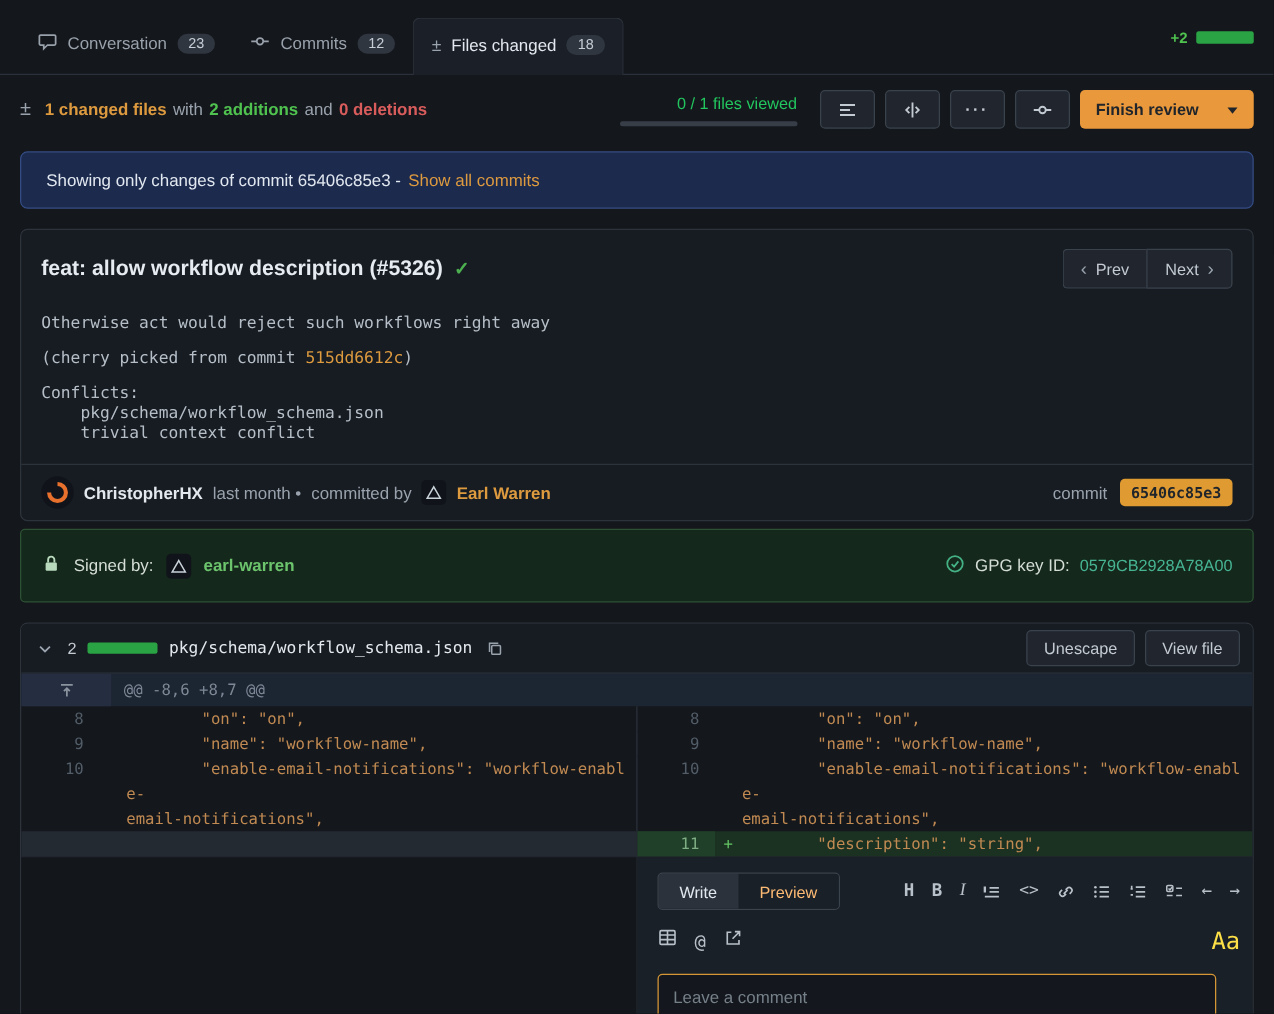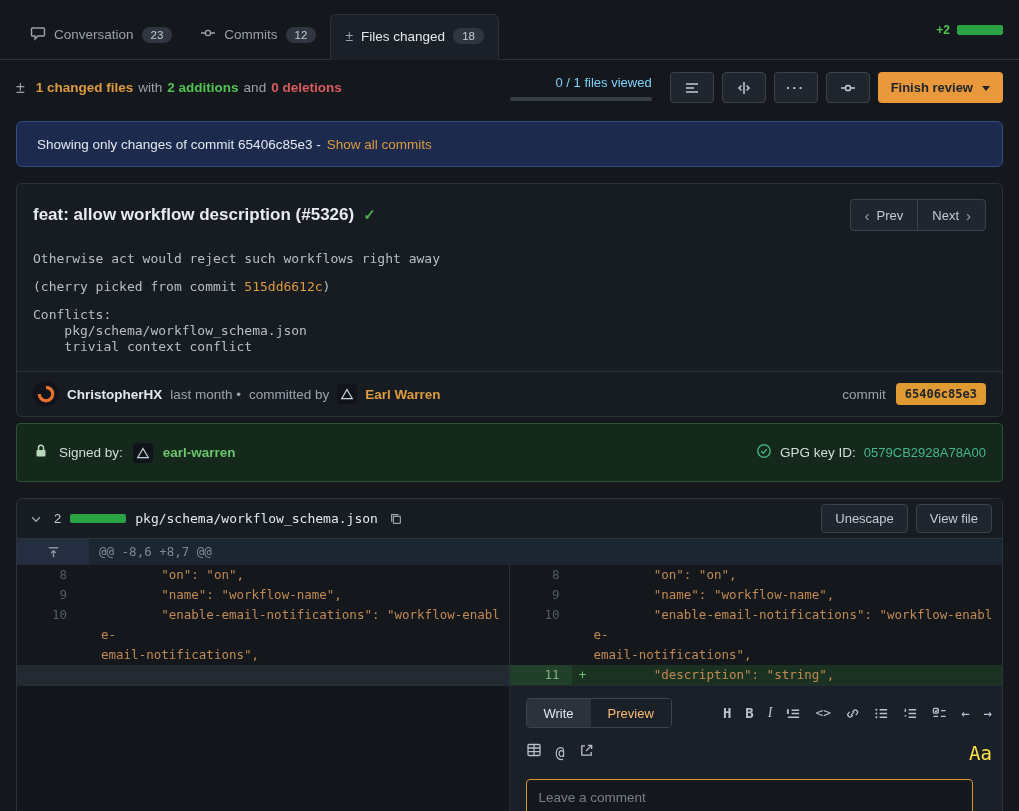--- a/index.html
+++ b/index.html
@@ -26,31 +26,31 @@
 
   
   .summary { display:flex; align-items:center; gap:5px; padding:12px 16px 14px; }
   .pm { color:#9aa3ad; font-size:16px; margin-right:6px; }
   .t-orange { color:#dd9a3f; font-weight:bold; }
   .t-muted  { color:#9aa3ad; }
   .t-green  { color:#4fc24f; font-weight:bold; }
   .t-red    { color:#d95c5c; font-weight:bold; }
   .sum-right { margin-left:auto; display:flex; align-items:center; gap:8px; }
   .viewed { display:flex; flex-direction:column; align-items:flex-end; gap:7px; margin-right:10px; }
-  .viewed span { color:#7dd3fc; font-size:13px; }
+  .viewed span { color:#22c55e; font-size:13px; }
   .progress { width:142px; height:4px; background:#373e48; border-radius:2px; }
   .progress .fill { width:0%; height:100%; background:#2aa344; border-radius:2px; }
   .ibtn { width:44px; height:31px; background:#21262e; border:1px solid #3a424c;
           border-radius:4px; display:flex; align-items:center; justify-content:center;
           color:#c3cad2; cursor:pointer; font-size:13px; }
   .ibtn svg { stroke:#c3cad2; }
   .kebab { letter-spacing:2px; font-weight:bold; }
   .finish { height:31px; background:#e9983b; border:none; border-radius:4px;
             color:#20252b; font-weight:bold; font-size:13px; padding:0 13px;
-            display:flex; align-items:center; gap:9px; cursor:pointer;
+            display:flex; align-items:center; gap:23px; cursor:pointer;
             font-family:"Liberation Sans", sans-serif; }
   .caret { width:0; height:0; border:4px solid transparent; border-top:5px solid #20252b;
            margin-top:5px; }
 
   
   .banner { margin:4px 16px 0; height:46px; background:#1c2a4e; border:1px solid #344c84;
             border-radius:6px; display:flex; align-items:center; padding:0 20px; gap:6px;
             color:#e2e8f0; }
   .banner a { color:#dd9a3f; text-decoration:none; cursor:pointer; }
 

